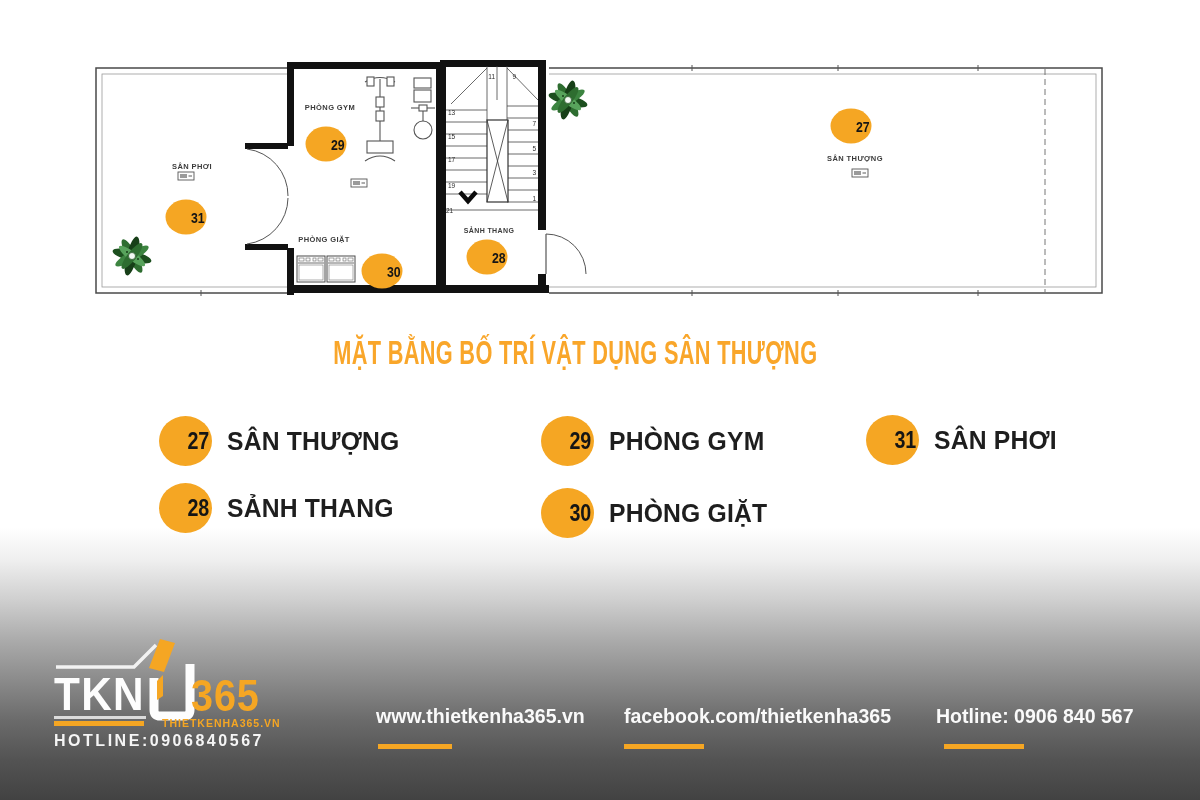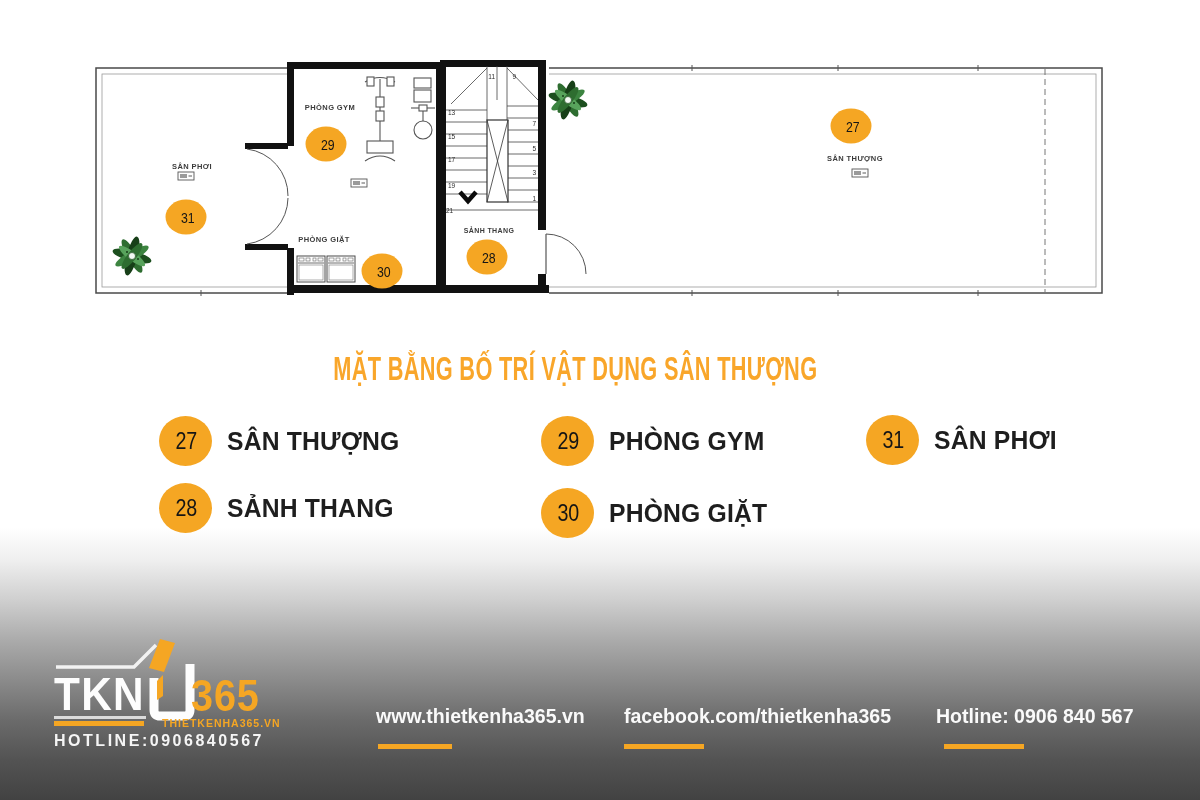--- a/index.html
+++ b/index.html
@@ -11,28 +11,28 @@
       #ababab 80%,#8b8b8b 85%,#6b6b6b 90%,#535353 95%,#424242 100%);
   }
   
   .plan-svg{position:absolute;left:95px;top:60px;}
   .plan-label{
     position:absolute;transform:translate(-50%,-50%);
     font-size:7.5px;font-weight:bold;color:#3b3b3b;letter-spacing:.4px;white-space:nowrap;
   }
   .badge{
     position:absolute;background:var(--accent);border-radius:50%;
-    display:flex;align-items:center;justify-content:flex-start;
-    color:#151515;font-weight:normal;transform:translate(-50%,-50%);padding-left:14px;
+    display:flex;align-items:center;justify-content:flex-end;
+    color:#151515;font-weight:bold;transform:translate(-50%,-50%);padding-left:14px;
   }
   .badge .cond{display:inline-block;transform:scaleX(.82);}
   .badge-plan{width:27px;height:35px;font-size:15px;}
   .badge-legend{width:39px;height:50px;font-size:24px;}
   
-  .title-wrap{position:absolute;left:0;top:333px;width:1150px;text-align:center;margin-top:16px;}
+  .title-wrap{position:absolute;left:0;top:333px;width:1150px;text-align:center;}
   .title{
     display:inline-block;font-size:34px;font-weight:800;color:#F9A62A;
     letter-spacing:.5px;transform:scaleX(.64);transform-origin:50% 50%;white-space:nowrap;
   }
   
   .legend-item{position:absolute;display:flex;align-items:center;}
   .legend-item .badge{position:static;transform:none;flex:0 0 auto;}
   .legend-label{
     margin-left:15px;font-size:26px;font-weight:600;color:#1e1e1e;
     letter-spacing:.2px;transform:scaleX(.95);transform-origin:0 50%;white-space:nowrap;

